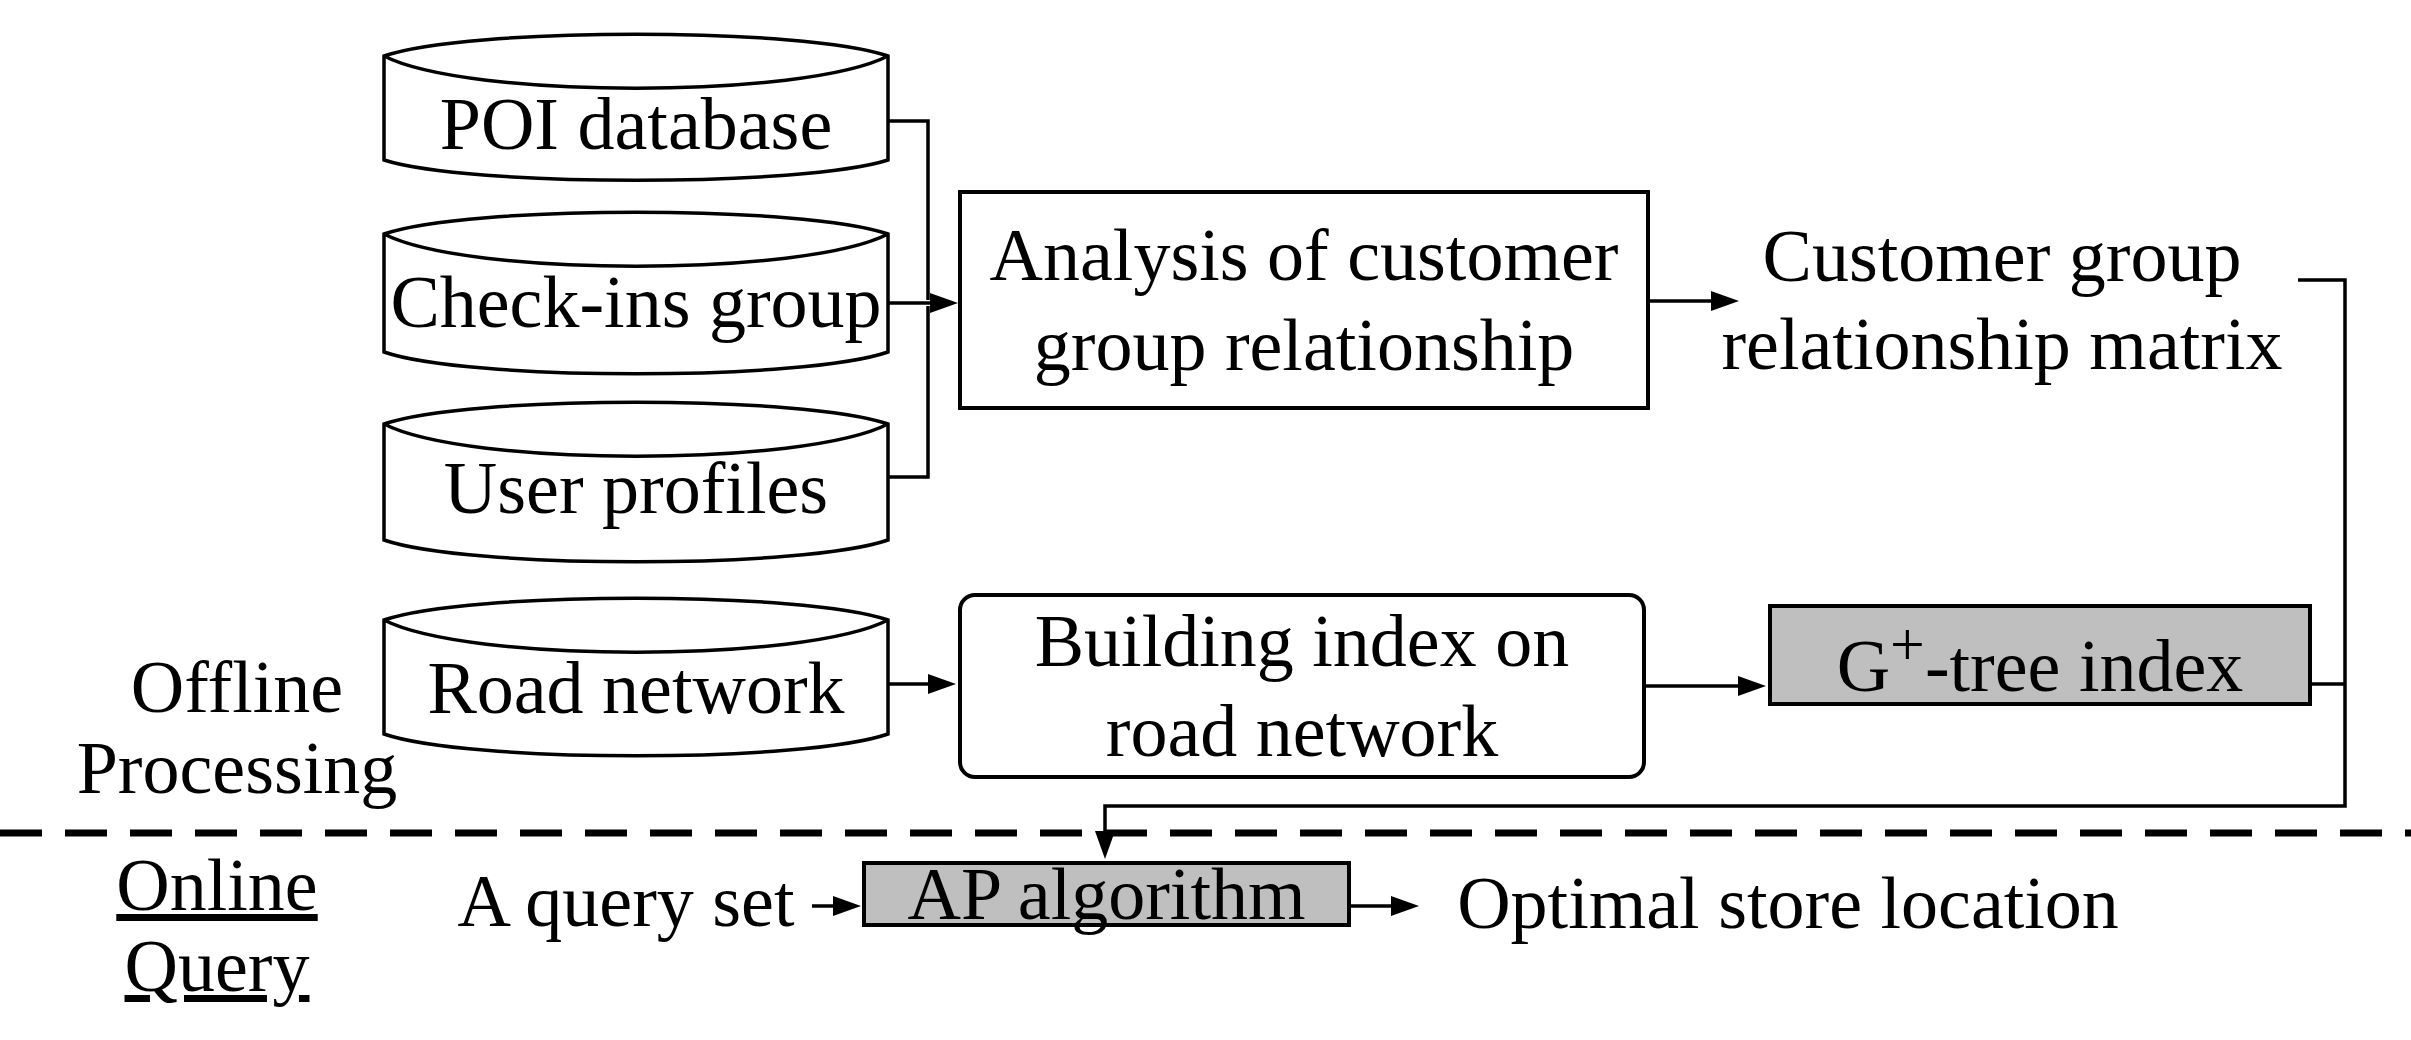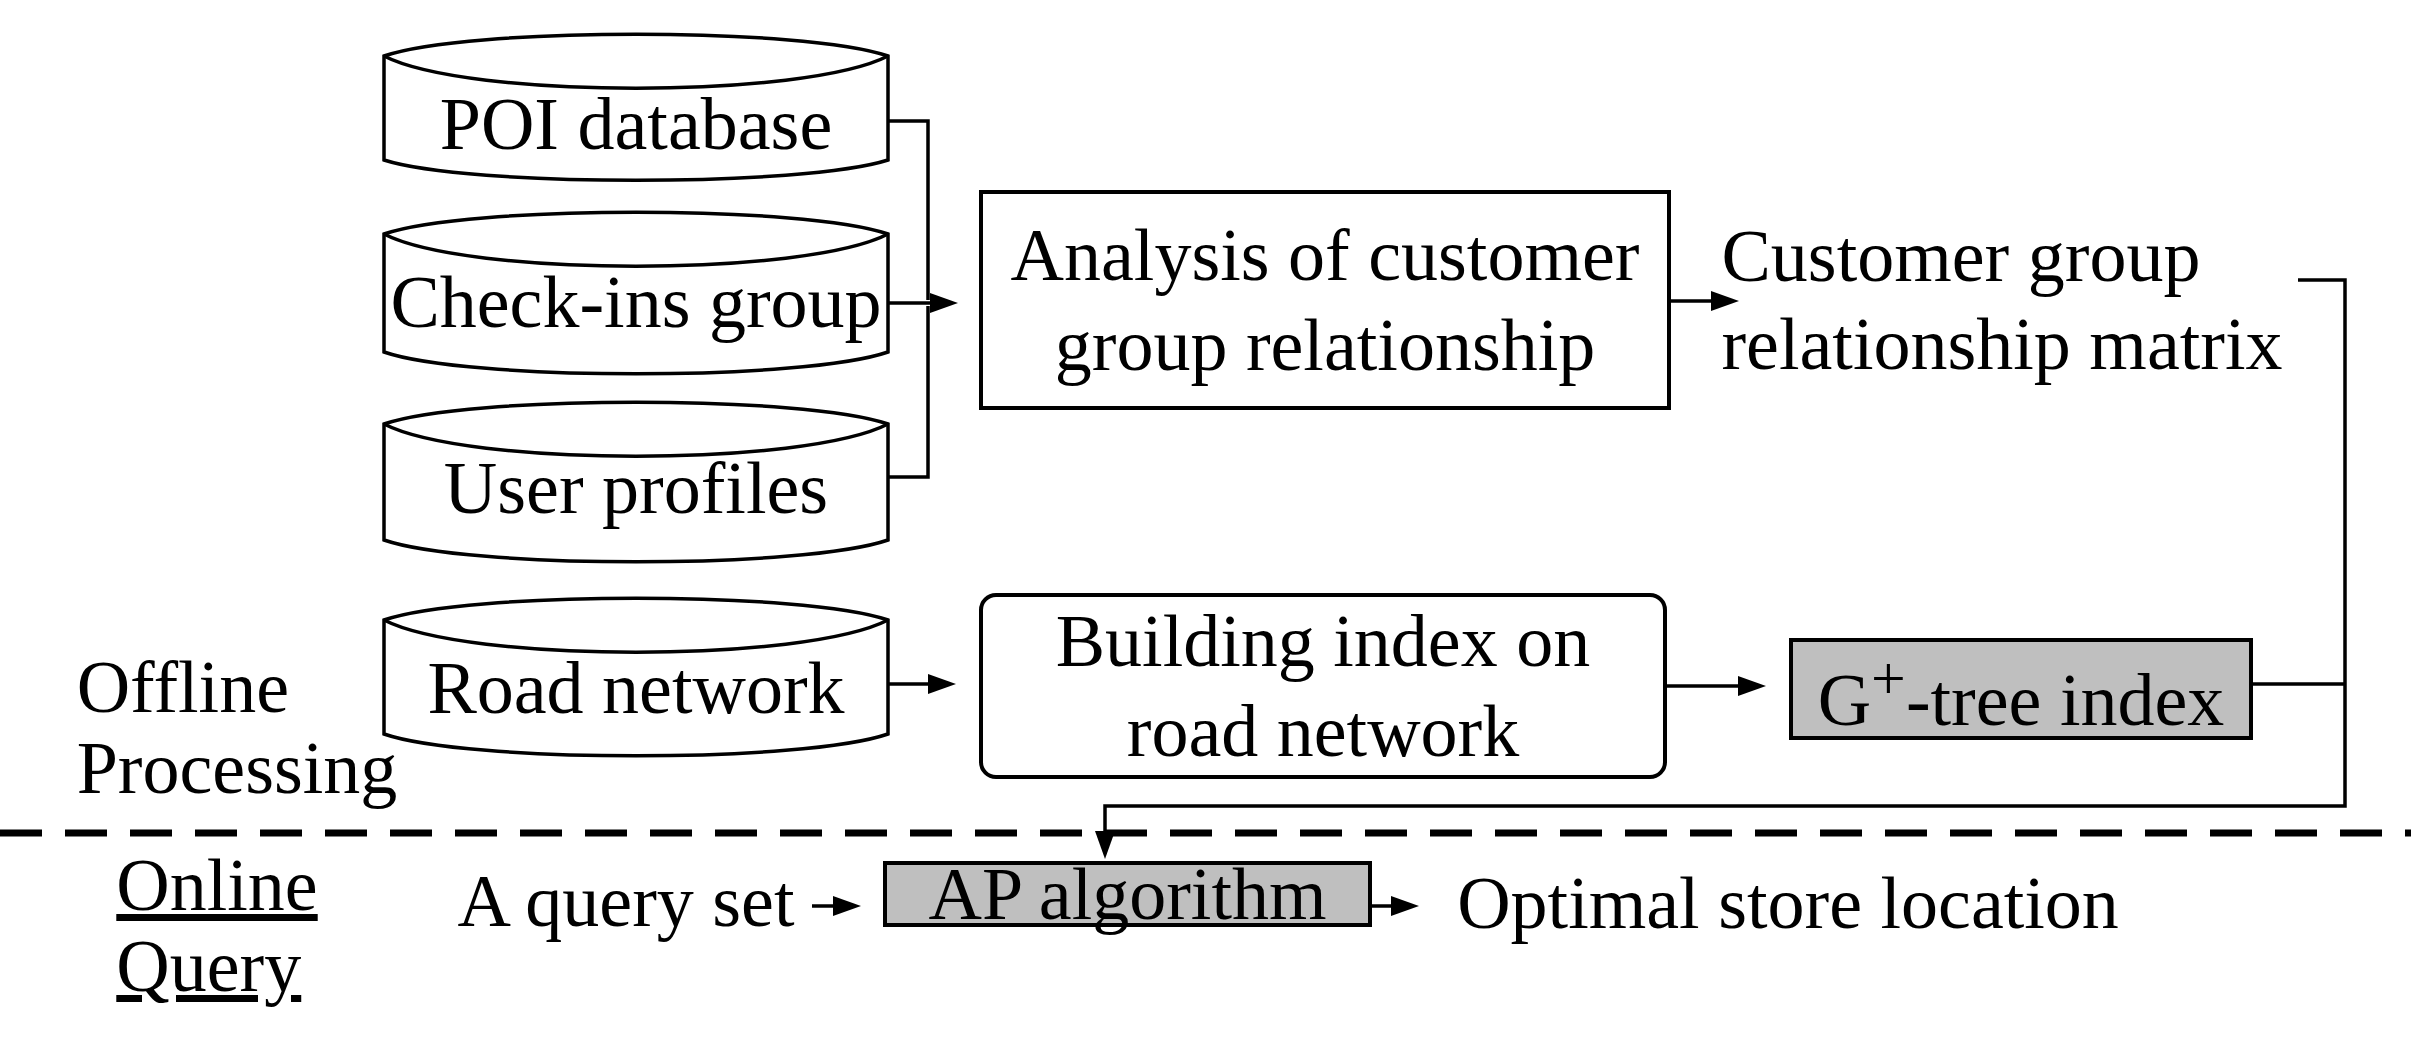--- a/index.html
+++ b/index.html
@@ -30,27 +30,27 @@
     border: 4px solid var(--line-black, #000);
     background: #ffffff;
     display: flex;
     flex-direction: column;
     align-items: center;
     justify-content: center;
     text-align: center;
     font-size: 74px;
     line-height: 90px;
     white-space: nowrap;
-    margin-left: 21px;
   }
   .box.gray { background: var(--highlight-gray, #bfbfbf); }
 
   .lbl {
     position: absolute;
     transform: translate(-50%, -50%);
+    text-align: center;
     white-space: nowrap;
     font-size: 74px;
     line-height: 88px;
   }
   .lbl.side { line-height: 81px; }
 </style>
 </head>
 <body>
 
 <div class="stage">
@@ -107,21 +107,21 @@
   <div class="box" style="left:958px; top:190px; width:692px; height:220px;">
     <div>Analysis of customer</div>
     <div>group relationship</div>
   </div>
 
   <div class="box" style="left:958px; top:593px; width:688px; height:186px;border-radius:17px;">
     <div>Building index on</div>
     <div>road network</div>
   </div>
 
-  <div class="box gray" style="left:1768px; top:638px; width:464px; height:102px;">
+  <div class="box gray" style="left:1768px; top:604px; width:544px; height:102px;">
     <div><span>G</span><sup>+</sup><span>-tree index</span></div>
   </div>
 
   <div class="box gray" style="left:862px; top:861px; width:489px; height:66px;">
     <div>AP algorithm</div>
   </div>
 
   <div class="lbl" style="left:636px; top:124px;">POI database</div>
   <div class="lbl" style="left:636px; top:302px;">Check-ins group</div>
   <div class="lbl" style="left:636px; top:488px;">User profiles</div>

